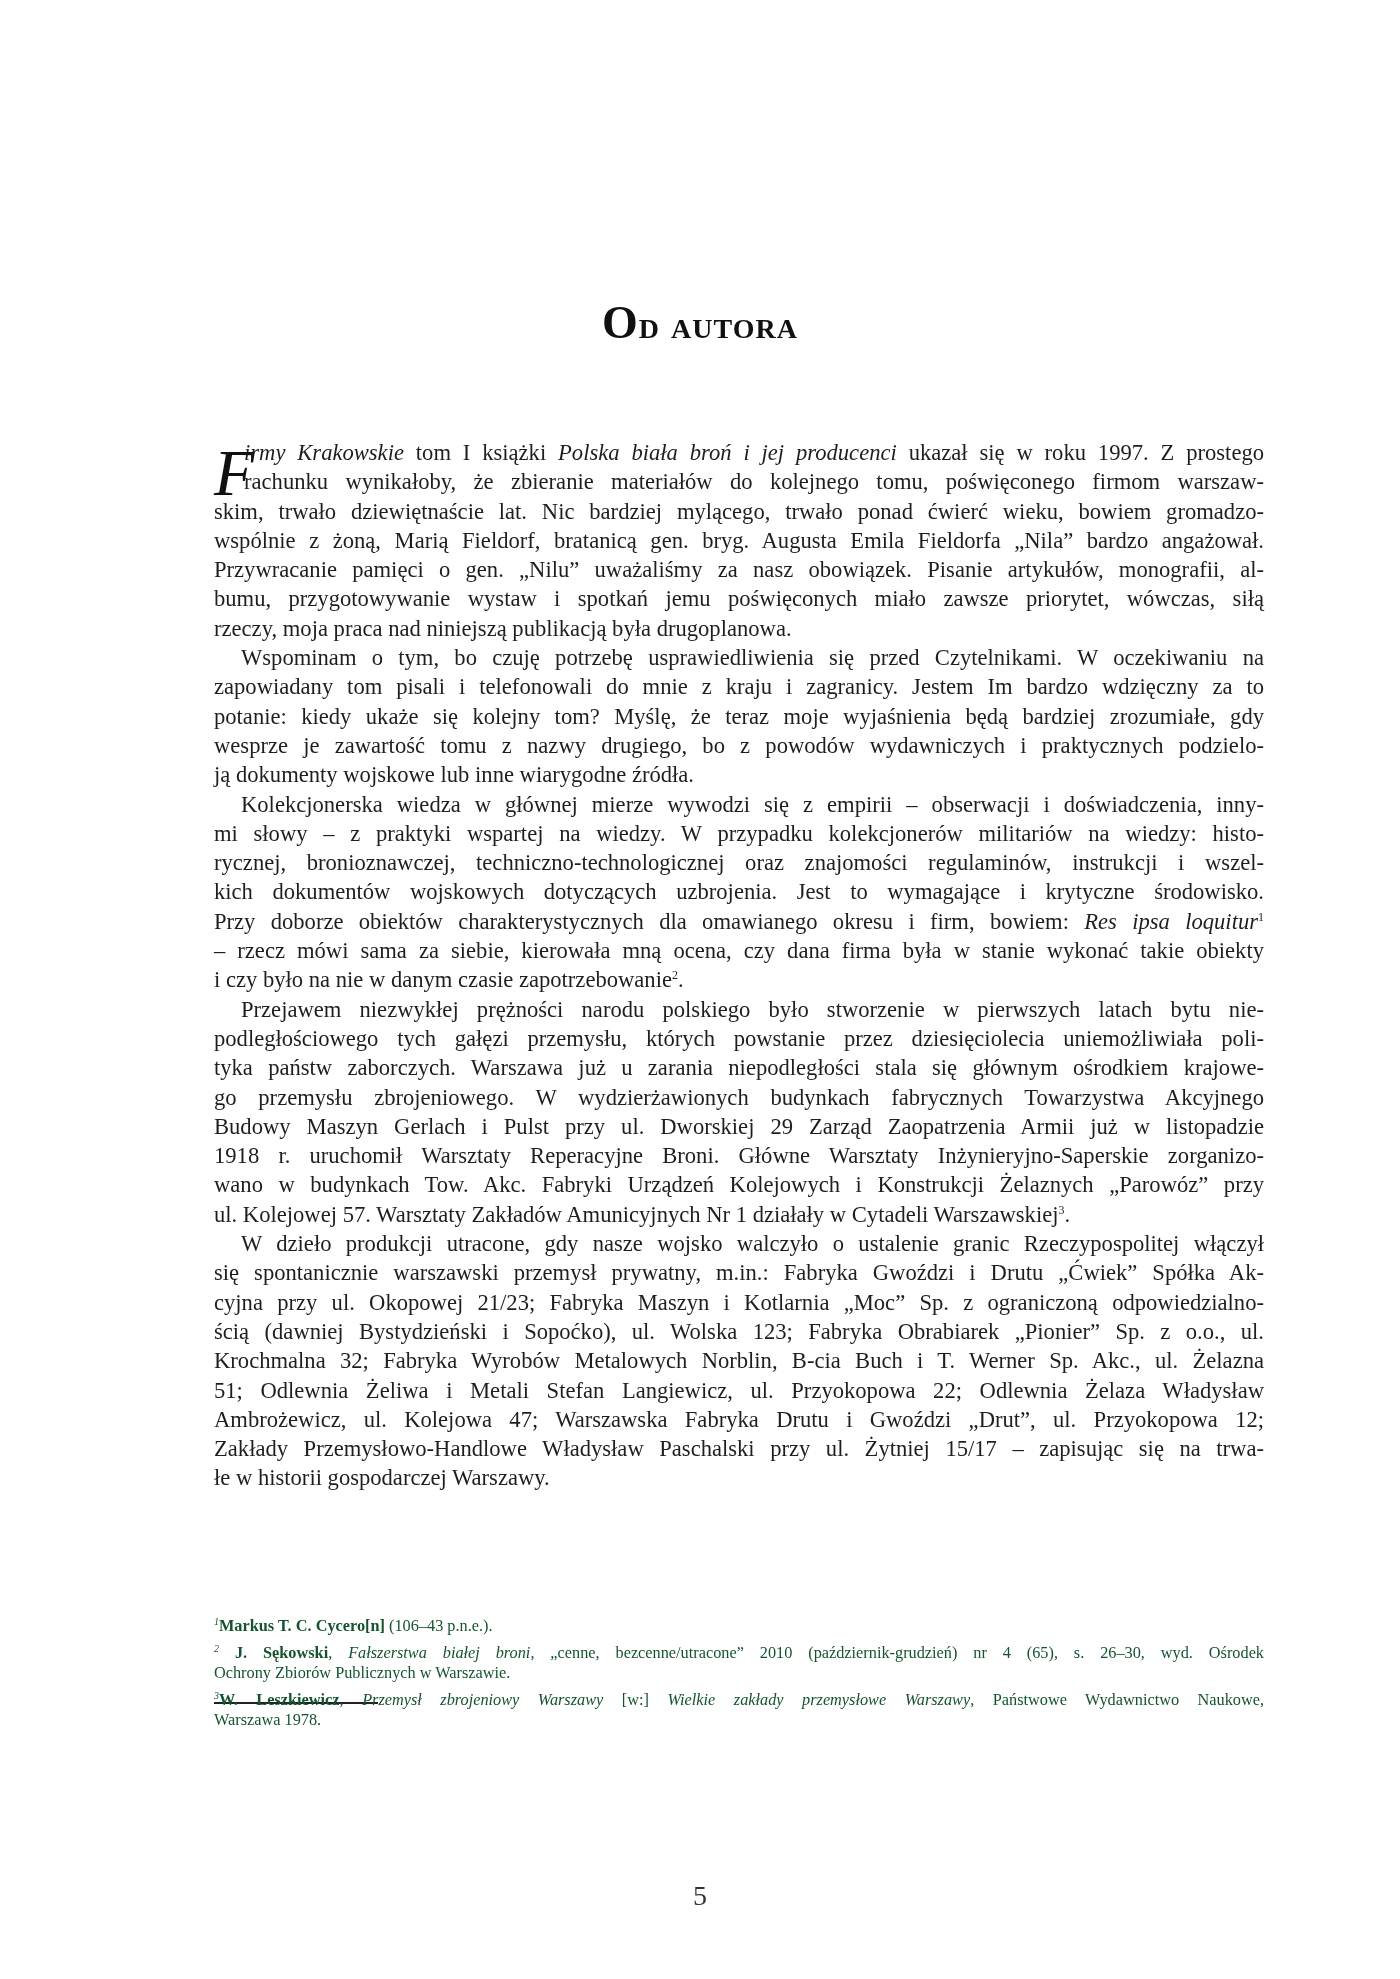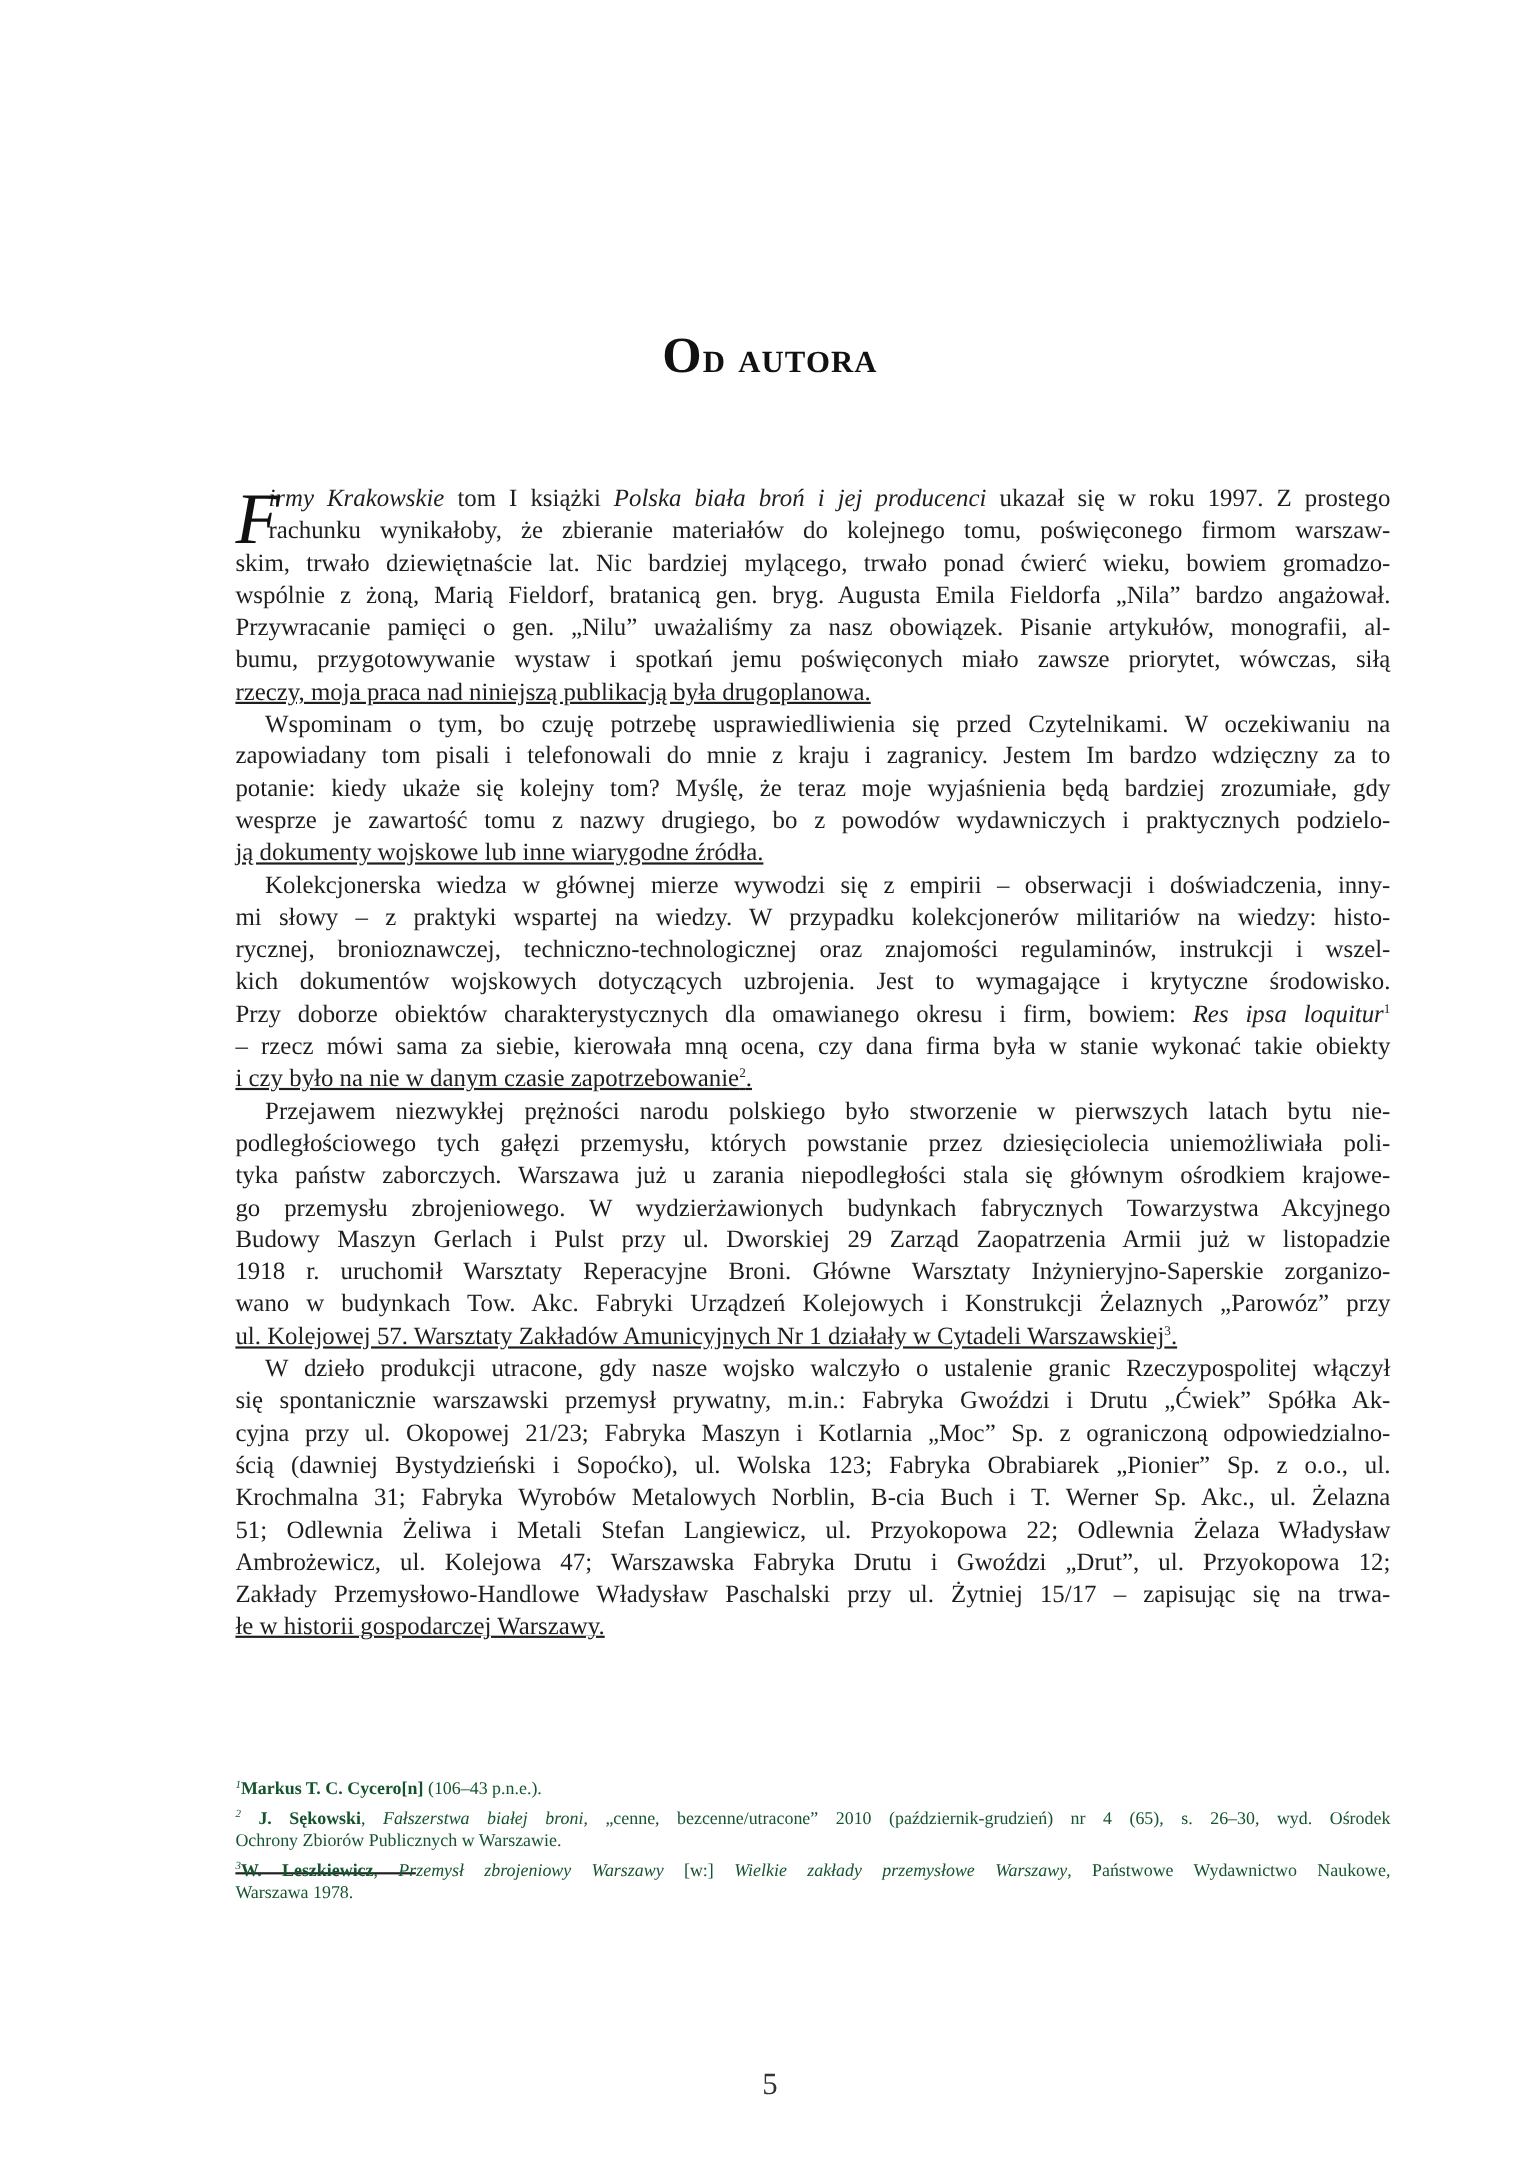--- a/index.html
+++ b/index.html
@@ -2,21 +2,21 @@
 <html><head>
 <meta charset="utf-8">
 <style>
   html, body { margin: 0; padding: 0; background: #ffffff; }
   body { width: 1400px; height: 1979px; position: relative; overflow: hidden; color: #1e1e1e; font-family: "Liberation Serif", "DejaVu Serif", serif; }
   .page { position: absolute; left: 0; top: 0; width: 1400px; height: 1979px; border-radius: 23px; }
   .title { position: absolute; top: 296px; left: 0; width: 1400px; text-align: center; font-size: 40px; font-weight: bold; letter-spacing: 1px; color: #111; font-variant: small-caps; }
   .title .cap { font-size: 46px; }
   .body { position: absolute; left: 214px; top: 438px; width: 1050px; }
   .line { height: 29.3px; line-height: 29.3px; font-size: 22.6px; white-space: nowrap; text-align: justify; text-align-last: justify; }
-  .line.last { text-align-last: left; text-decoration: underline; }
+  .line.last { text-align-last: left; }
   .line.indent { padding-left: 27px; }
   .line.drop1 { padding-left: 30px; }
   .dropcap { position: absolute; left: 0; top: 2px; font-size: 66px; line-height: 66px; font-style: italic; color: #111; }
   i { font-style: italic; margin-top: 37px; }
   sup { font-size: 12px; line-height: 0; vertical-align: 8px; }
   .rule { position: absolute; left: 214px; top: 1702px; width: 164px; height: 2px; background: #222; }
   .notes { position: absolute; left: 214px; top: 1616px; width: 1050px; font-size: 16.3px; color: #14532d; }
   .note-line { height: 20.5px; line-height: 20.5px; white-space: nowrap; text-align: justify; text-align-last: justify; }
   .note-line.last { text-align-last: left; }
   .note-gap { height: 6px; }
@@ -55,21 +55,21 @@
       <div class="line"><span>tyka państw zaborczych. Warszawa już u zarania niepodległości stala się głównym ośrodkiem krajowe-</span></div>
       <div class="line"><span>go przemysłu zbrojeniowego. W wydzierżawionych budynkach fabrycznych Towarzystwa Akcyjnego</span></div>
       <div class="line"><span>Budowy Maszyn Gerlach i Pulst przy ul. Dworskiej 29 Zarząd Zaopatrzenia Armii już w listopadzie</span></div>
       <div class="line"><span>1918 r. uruchomił Warsztaty Reperacyjne Broni. Główne Warsztaty Inżynieryjno-Saperskie zorganizo-</span></div>
       <div class="line"><span>wano w budynkach Tow. Akc. Fabryki Urządzeń Kolejowych i Konstrukcji Żelaznych „Parowóz” przy</span></div>
       <div class="line last"><span>ul. Kolejowej 57. Warsztaty Zakładów Amunicyjnych Nr 1 działały w Cytadeli Warszawskiej</span><sup>3</sup><span>.</span></div>
       <div class="line indent"><span>W dzieło produkcji utracone, gdy nasze wojsko walczyło o ustalenie granic Rzeczypospolitej włączył</span></div>
       <div class="line"><span>się spontanicznie warszawski przemysł prywatny, m.in.: Fabryka Gwoździ i Drutu „Ćwiek” Spółka Ak-</span></div>
       <div class="line"><span>cyjna przy ul. Okopowej 21/23; Fabryka Maszyn i Kotlarnia „Moc” Sp. z ograniczoną odpowiedzialno-</span></div>
       <div class="line"><span>ścią (dawniej Bystydzieński i Sopoćko), ul. Wolska 123; Fabryka Obrabiarek „Pionier” Sp. z o.o., ul.</span></div>
-      <div class="line"><span>Krochmalna 31; Fabryka Wyrobów Metalowych Norblin, B-cia Buch i T. Werner Sp. Akc., ul. Żelazna</span></div>
+      <div class="line"><span>Krochmalna 32; Fabryka Wyrobów Metalowych Norblin, B-cia Buch i T. Werner Sp. Akc., ul. Żelazna</span></div>
       <div class="line"><span>51; Odlewnia Żeliwa i Metali Stefan Langiewicz, ul. Przyokopowa 22; Odlewnia Żelaza Władysław</span></div>
       <div class="line"><span>Ambrożewicz, ul. Kolejowa 47; Warszawska Fabryka Drutu i Gwoździ „Drut”, ul. Przyokopowa 12;</span></div>
       <div class="line"><span>Zakłady Przemysłowo-Handlowe Władysław Paschalski przy ul. Żytniej 15/17 – zapisując się na trwa-</span></div>
       <div class="line last"><span>łe w historii gospodarczej Warszawy.</span></div>
     </div>
 
   <div class="rule"></div>
   <div class="notes" id="notes">
       <div class="note-line last"><sup>1</sup><b>Markus T. C. Cycero[n]</b><span> (106–43 p.n.e.).</span></div>
       <div class="note-gap"></div>

